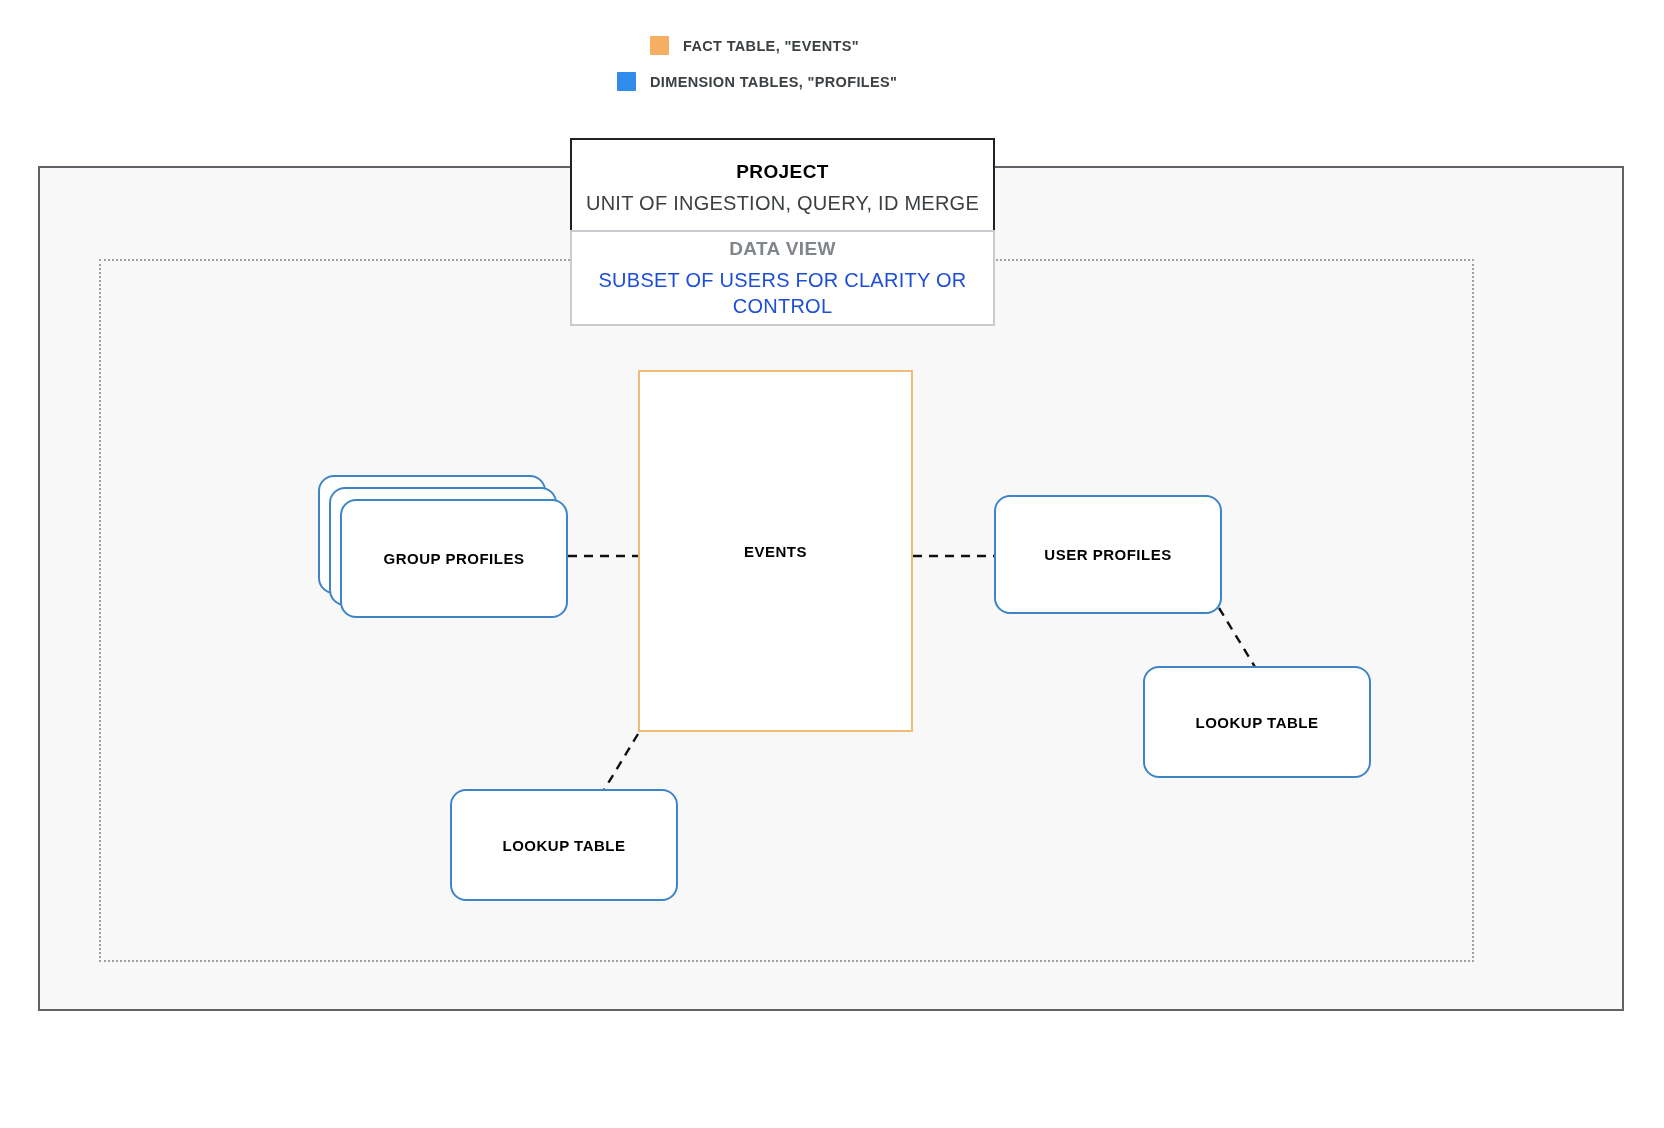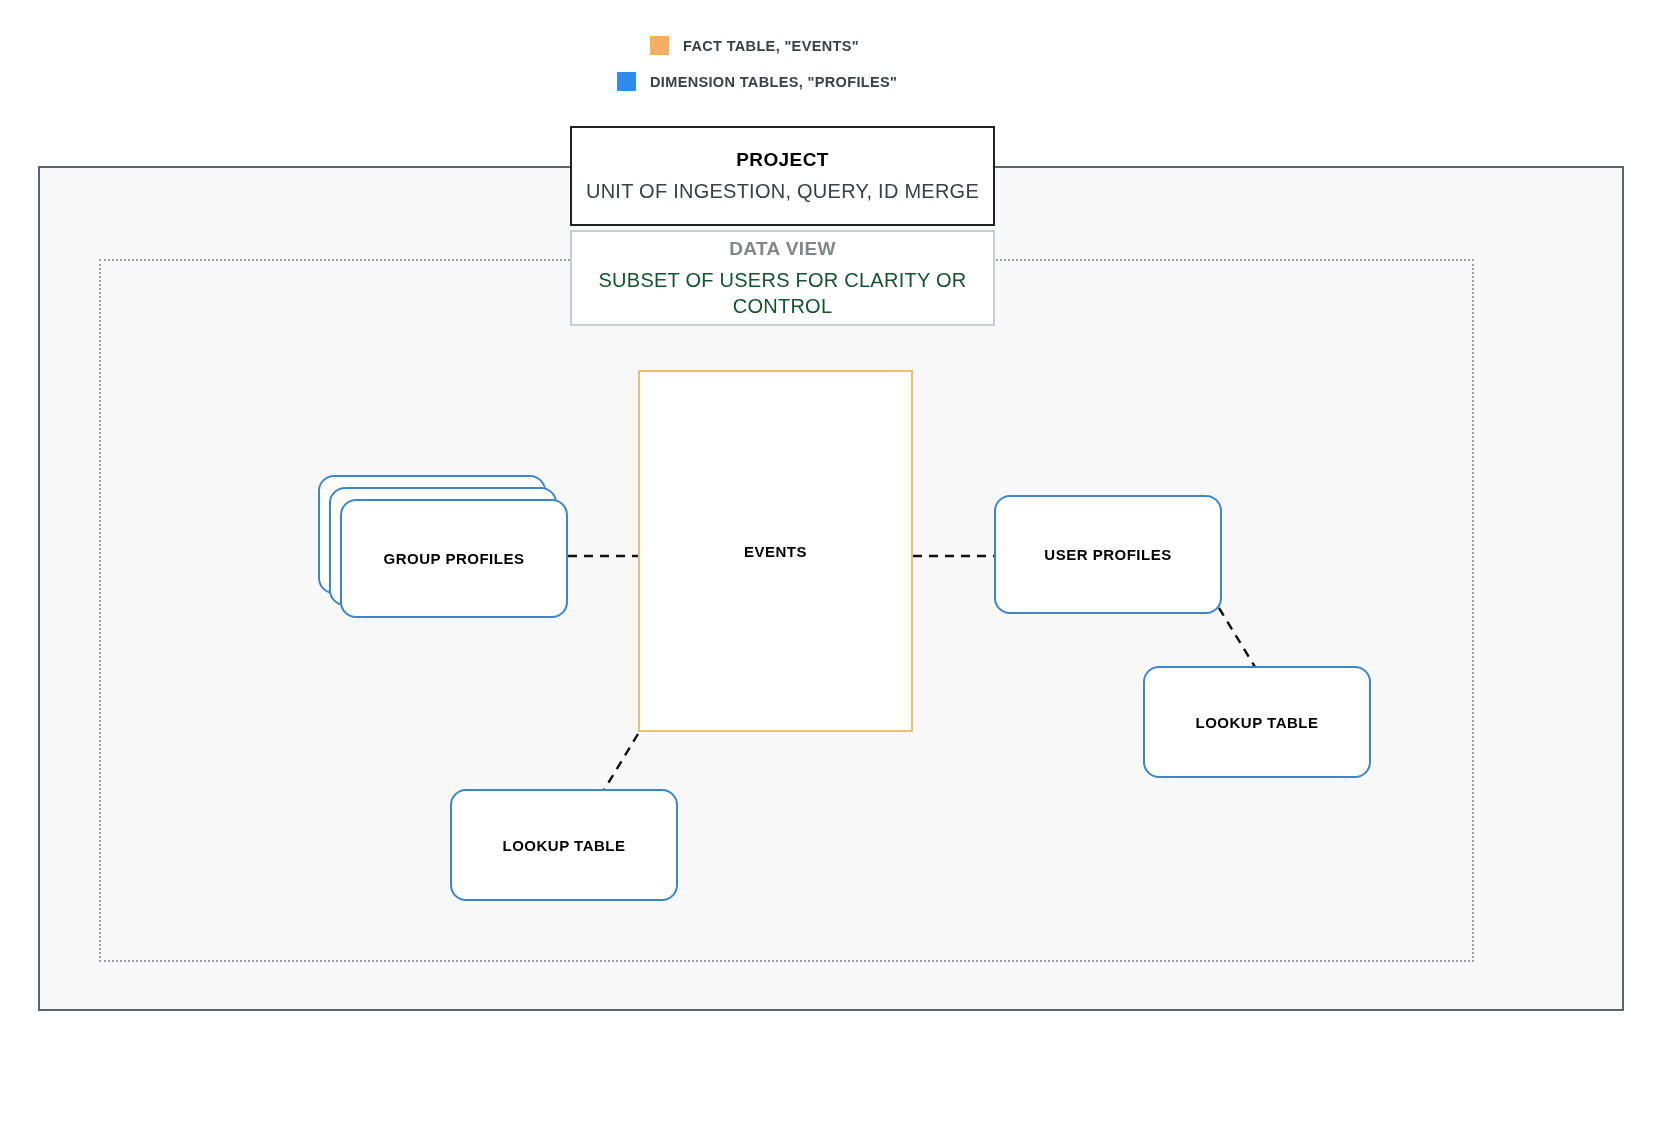--- a/index.html
+++ b/index.html
@@ -95,39 +95,39 @@
   .header-box .hb-sub {
     font-size: 20px;
     font-weight: normal;
     letter-spacing: 0.25px;
     line-height: 1.3;
     margin-top: 6px;
   }
 
   .project-box {
     left: 570px;
-    top: 126px;
+    top: 138px;
     width: 425px;
     height: 100px;
     border: 2px solid #202124;
     z-index: 6;
   }
   .project-box .hb-title { color: #000000; }
   .project-box .hb-sub  { color: #3c4043; }
 
   .dataview-box {
     left: 570px;
     top: 230px;
     width: 425px;
     height: 96px;
     border: 2px solid #c8ccd0;
     z-index: 6;
   }
   .dataview-box .hb-title { color: #80868b; }
-  .dataview-box .hb-sub  { color: #14532d; }
+  .dataview-box .hb-sub  { color: #1d4ed8; }
 
   
   .events-box {
     position: absolute;
     left: 622px;
     top: 370px;
     width: 275px;
     height: 362px;
     box-sizing: border-box;
     background: #ffffff;

